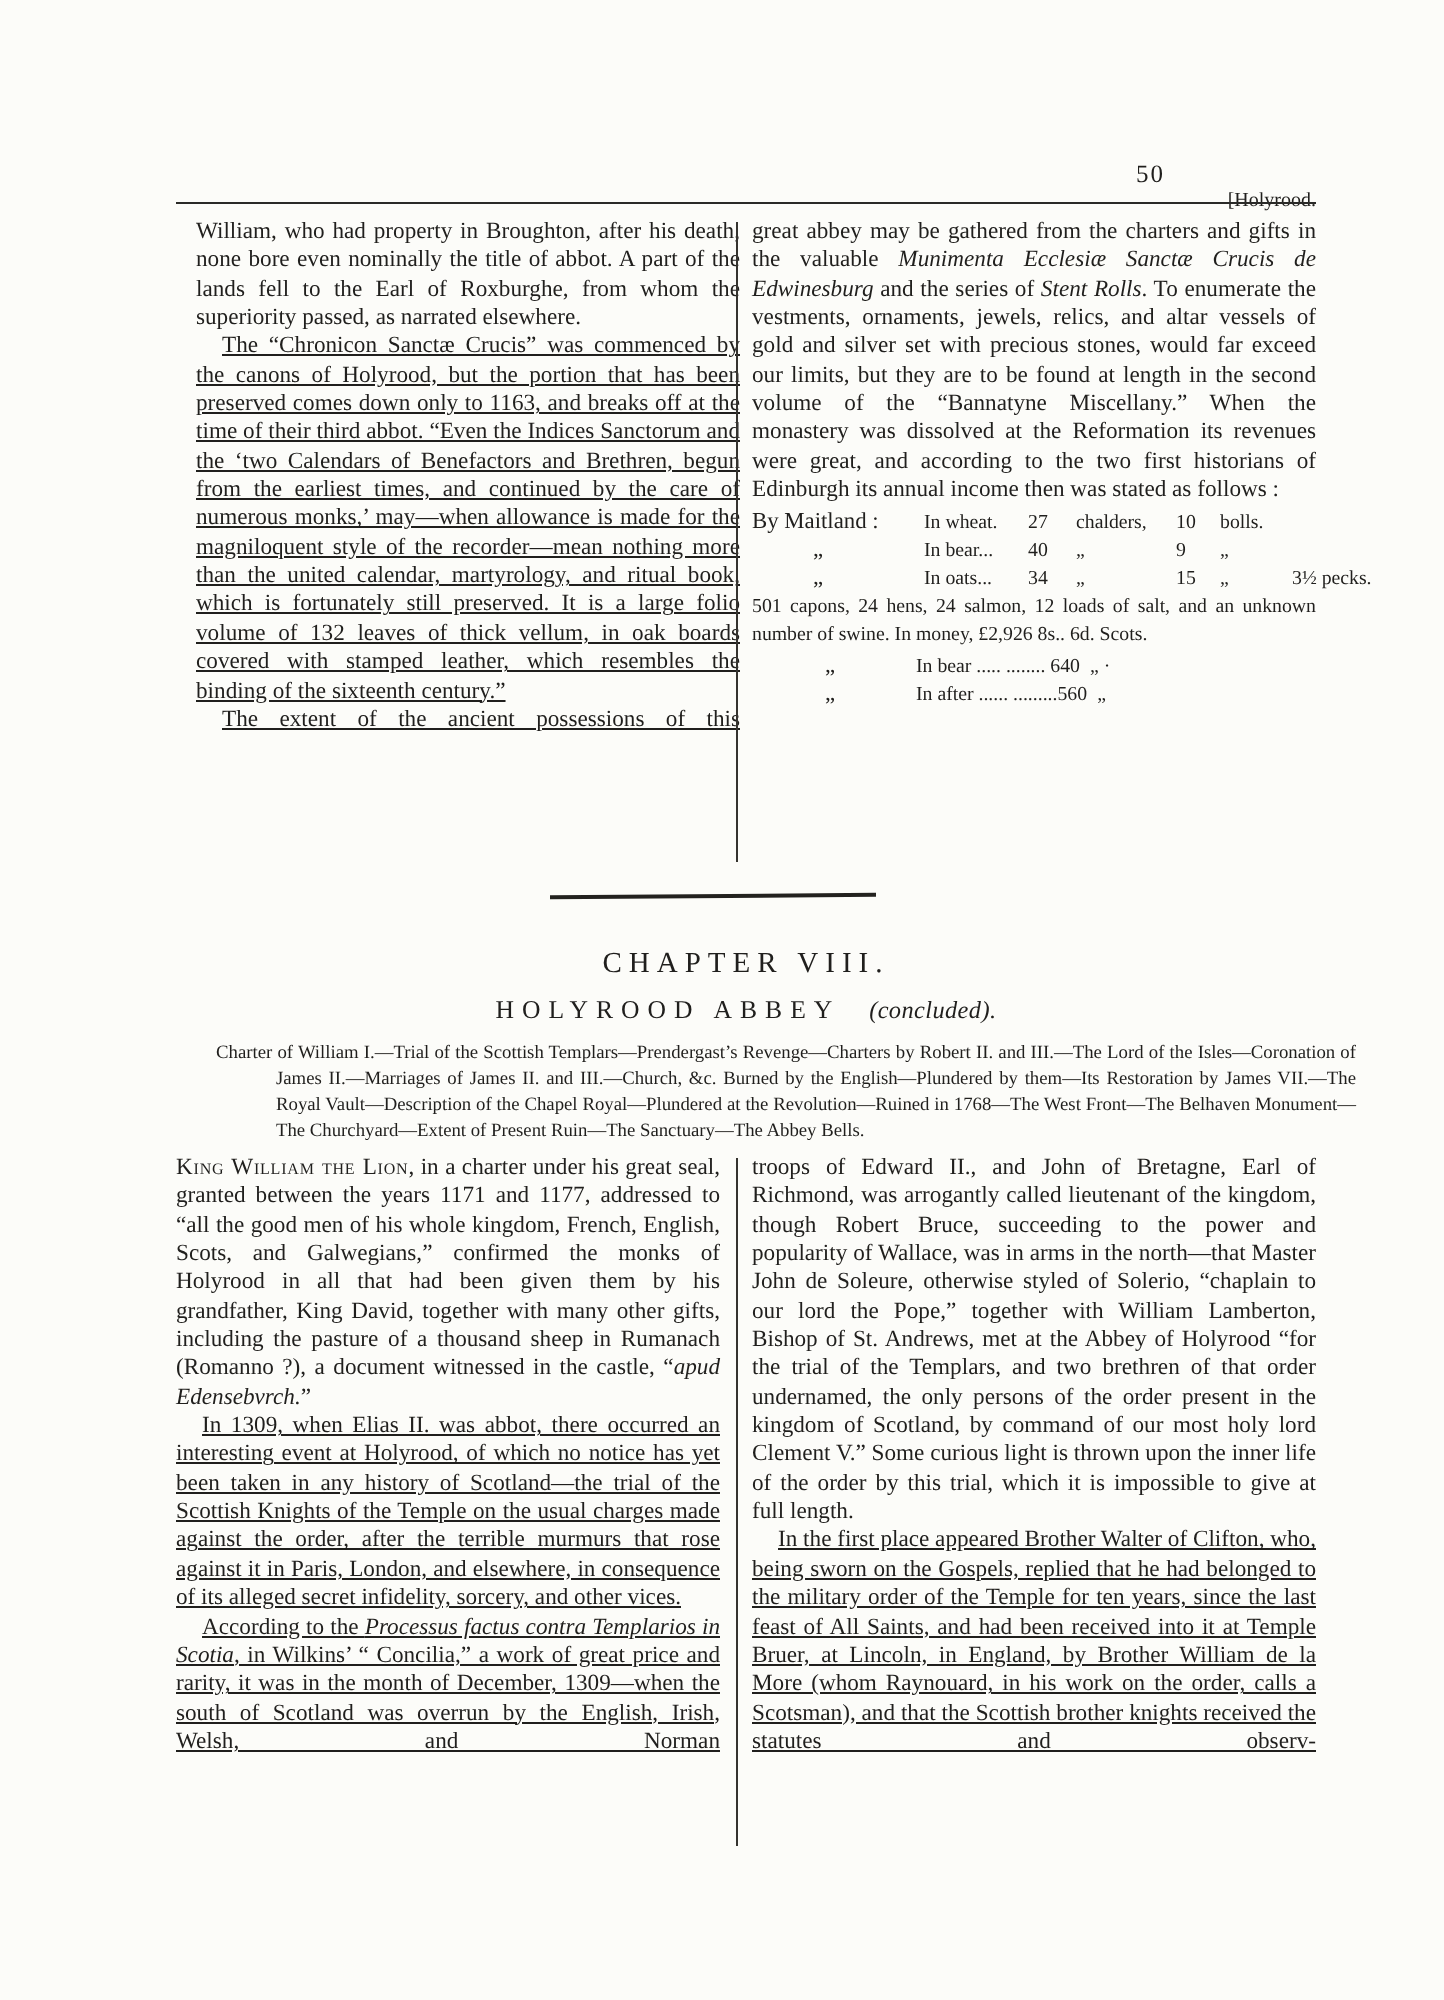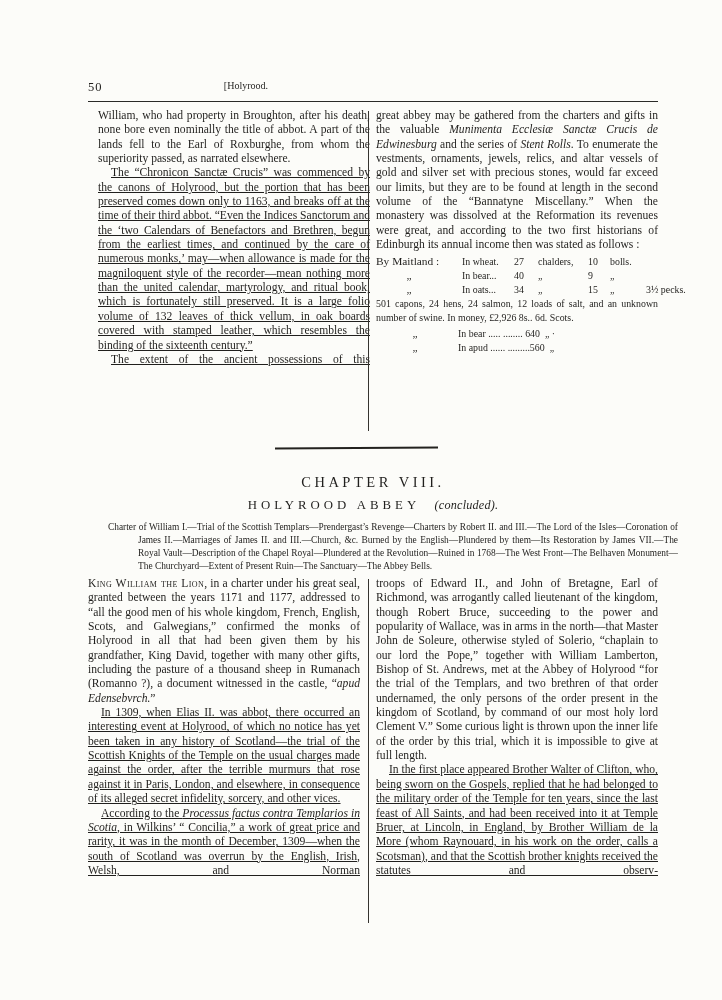--- a/index.html
+++ b/index.html
@@ -1,20 +1,20 @@
 <!DOCTYPE html>
 <html><head>
 <meta charset="utf-8">
 <style>
   html,body{margin:0;padding:0;}
   body{width:722px;height:1000px;font-family:"Liberation Serif","DejaVu Serif",serif;}
   .page{position:relative;width:722px;height:1000px;background:#fcfcf9;color:#201f1d;overflow:hidden;}
 
   
-  .runhead{position:absolute;left:88px;top:80px;width:570px;display:flex;align-items:flex-start;}
+  .runhead{position:absolute;left:88px;top:80px;width:570px;display:flex;align-items:flex-end;flex-direction:column;}
   .pagenum{width:90px;font-size:12.5px;letter-spacing:1px;}
   .runtitle{flex:1;text-align:center;font-size:13.5px;letter-spacing:2.5px;font-weight:500;}
   .margnote{width:90px;text-align:right;font-size:10px;}
   .headrule{position:absolute;left:88px;top:101px;width:570px;height:2px;
     background:linear-gradient(#2a2a28 55%,transparent 45%);}
 
   
   .col{position:absolute;width:272px;}
   #top-left{left:98px;top:109px;}
   #top-right{left:376px;top:109px;width:282px;}
@@ -114,21 +114,21 @@
     <p class="fin-note">501 capons, 24 hens, 24 salmon, 12 loads of salt, and an unknown number of swine.  In money, £2,926 8s.. 6d. Scots.</p>
 
     <div class="fin arnot">
       <div class="fin-row">
         <span class="a-label q">„</span>
         <span class="a-item">In bear ..... ........ 640</span>
         <span class="a-unit">„ ·</span>
       </div>
       <div class="fin-row">
         <span class="a-label q">„</span>
-        <span class="a-item">In apud ...... .........560</span>
+        <span class="a-item">In after ...... .........560</span>
         <span class="a-unit">„</span>
       </div>
     </div>
   </div>
 
   <div class="midrule"></div>
 
   <div class="chap">
     <p class="chap-title">CHAPTER VIII.</p>
     <p class="chap-sub"><span>HOLYROOD  ABBEY</span>&nbsp;&nbsp;<span class="it">(concluded).</span></p>

